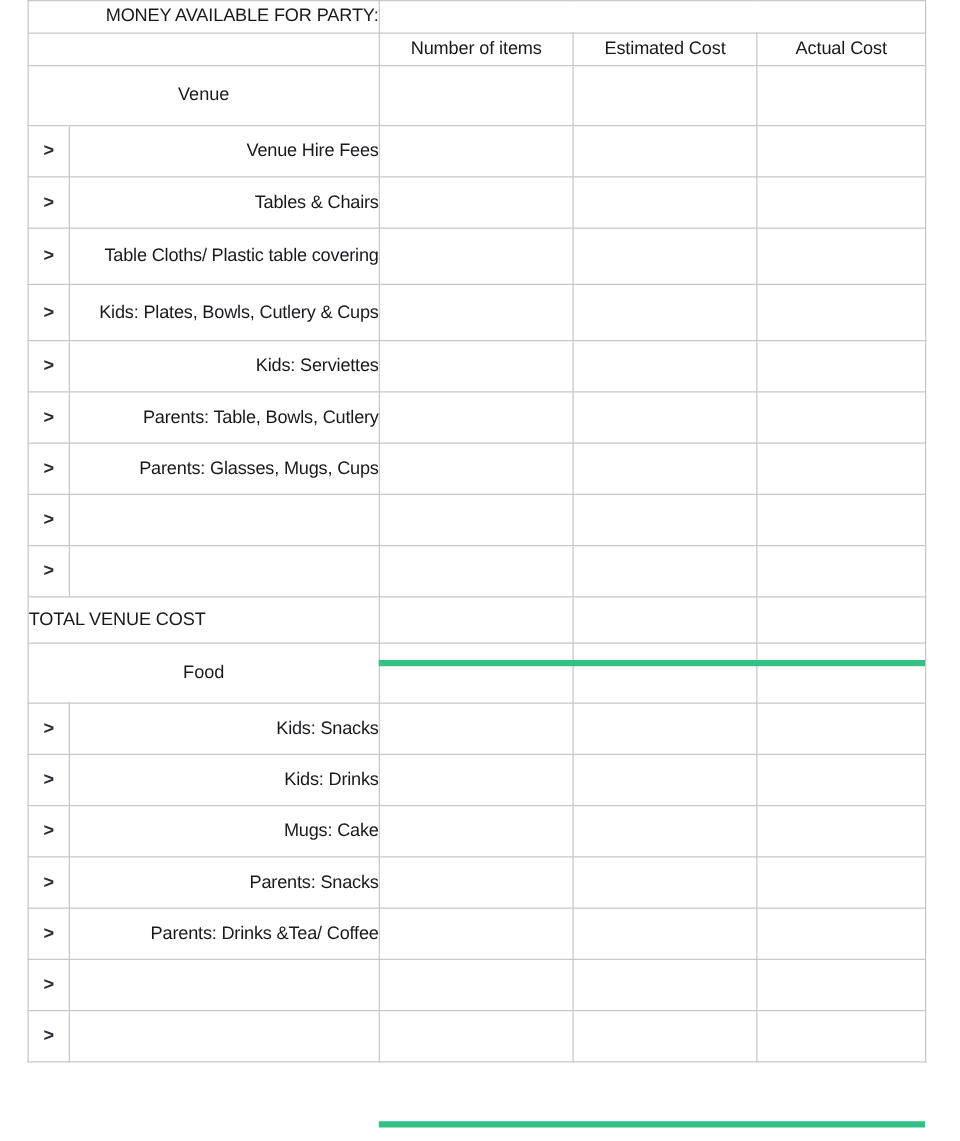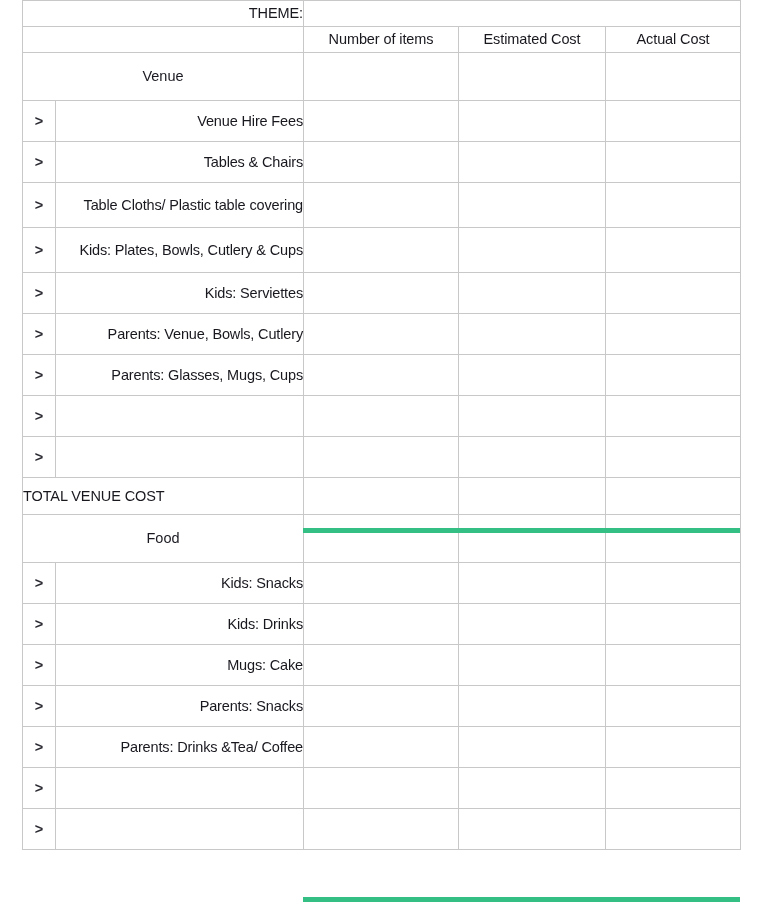--- a/index.html
+++ b/index.html
@@ -120,21 +120,21 @@
     <colgroup>
       <col class="c-arrow">
         <col class="c-label">
         <col class="c-num">
         <col class="c-est">
         <col class="c-act">
     </colgroup>
     <tbody>
 
       <tr class="r-top">
-        <td class="top-label" colspan="2">THEME:</td>
+        <td class="top-label" colspan="2">MONEY AVAILABLE FOR PARTY:</td>
         <td class="top-value" colspan="3"></td>
       </tr>
 
       <tr class="r-colhead">
         <td class="corner" colspan="2"></td>
         <td class="colhead">Number of items</td>
         <td class="colhead">Estimated Cost</td>
         <td class="colhead">Actual Cost</td>
       </tr>
 
@@ -175,21 +175,21 @@
       </tr>
       <tr class="r-item">
         <td class="arrow">&gt;</td>
         <td class="item-label">Kids: Serviettes</td>
         <td class="data-cell"></td>
         <td class="data-cell"></td>
         <td class="data-cell"></td>
       </tr>
       <tr class="r-item">
         <td class="arrow">&gt;</td>
-        <td class="item-label">Parents: Venue, Bowls, Cutlery</td>
+        <td class="item-label">Parents: Table, Bowls, Cutlery</td>
         <td class="data-cell"></td>
         <td class="data-cell"></td>
         <td class="data-cell"></td>
       </tr>
       <tr class="r-item">
         <td class="arrow">&gt;</td>
         <td class="item-label">Parents: Glasses, Mugs, Cups</td>
         <td class="data-cell"></td>
         <td class="data-cell"></td>
         <td class="data-cell"></td>

